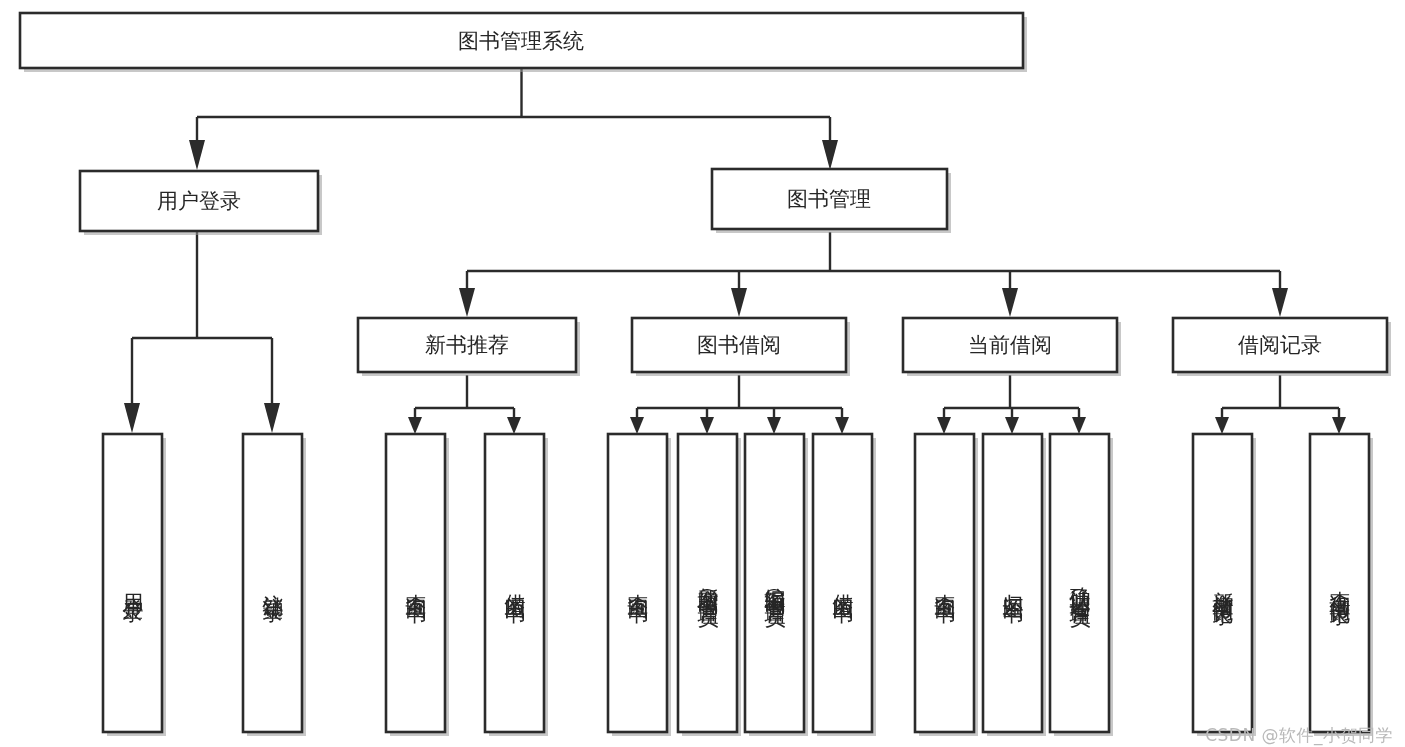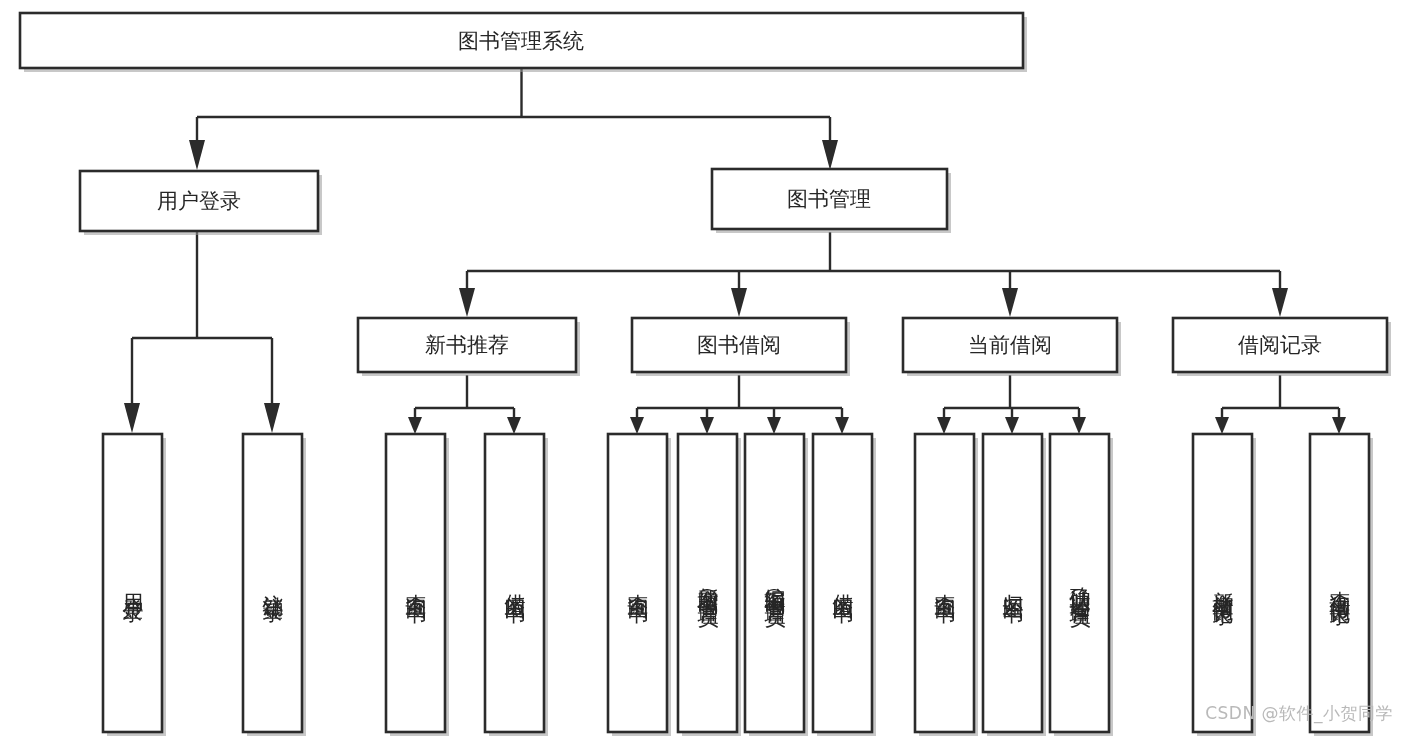--- a/index.html
+++ b/index.html
@@ -62,21 +62,21 @@
     letter-spacing: 3px;
     display: flex;
     align-items: center;
     justify-content: center;
     white-space: nowrap;
     pointer-events: none;
   }
   .watermark {
     position: absolute;
     right: 12px;
-    bottom: 22px;
+    bottom: 0;
     font-family: "DejaVu Sans", "Liberation Sans", sans-serif;
     font-size: 17px;
     color: #b9b9b9;
     letter-spacing: 0.5px;
     white-space: nowrap;
   }
 </style>
 </head>
 <body>
 

